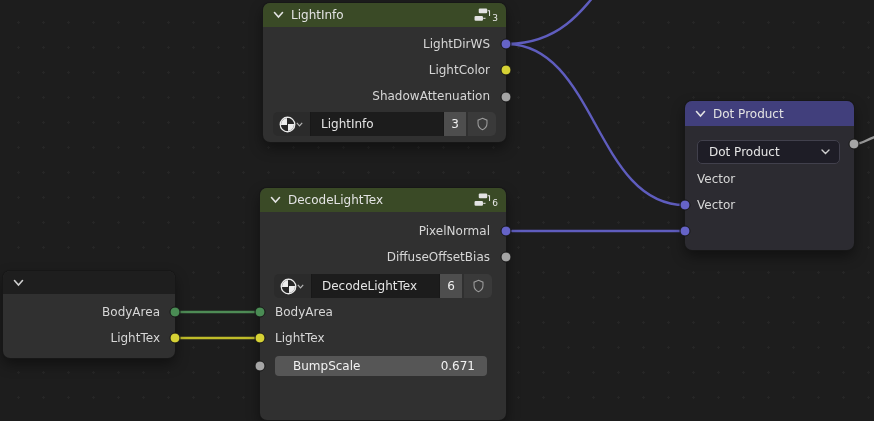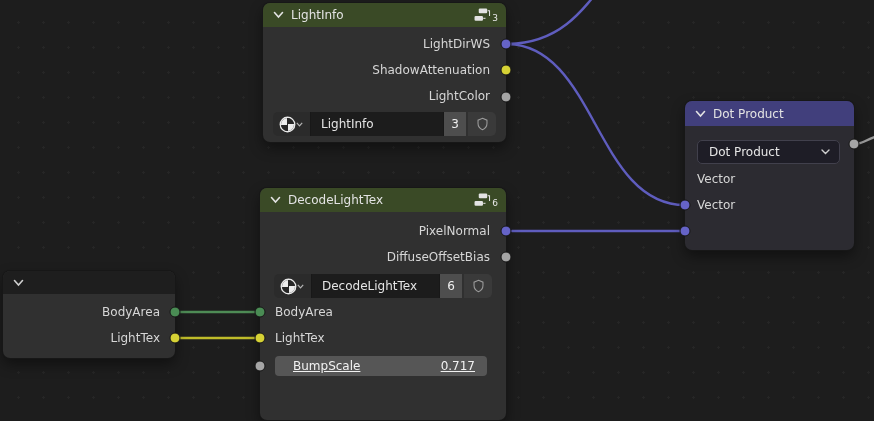--- a/index.html
+++ b/index.html
@@ -74,21 +74,21 @@
     align-items:center;justify-content:center;border-left:1px solid #181818;
   }
   .sel-shield{
     width:28px;background:#3a3a3a;border-radius:0 5px 5px 0;margin-left:2px;
     display:flex;align-items:center;justify-content:center;
   }
 
   .slider{
     height:20px;background:#565656;border-radius:4px;display:flex;
     align-items:center;justify-content:space-between;color:#f2f2f2;
-    padding:0 12px 0 18px;box-sizing:border-box;text-decoration:underline;
+    padding:0 12px 0 18px;box-sizing:border-box;
   }
 
   .dropdown{
     height:24px;background:#1e1d26;border:1px solid #41404c;border-radius:5px;
     display:flex;align-items:center;justify-content:space-between;
     padding:0 9px 0 11px;box-sizing:border-box;color:#e6e6e6;
   }
 </style>
 </head>
 <body>
@@ -118,24 +118,24 @@
           <path d="M9.8,11 h2.4" stroke="#e3e3e3" fill="none" stroke-width="1.1"></path>
         </svg>
         <span class="nt-count">3</span>
       </span>
     </div>
     <div style="padding-top:4px;">
       <div class="row out">
           <span>LightDirWS</span>
         </div>
       <div class="row out">
+          <span>LightColor</span>
+        </div>
+      <div class="row out">
           <span>ShadowAttenuation</span>
-        </div>
-      <div class="row out">
-          <span>LightColor</span>
         </div>
       <div class="selector" style="margin:3px 10px 0 10px;">
         <div class="sel-browse">
           <span class="sphere"></span>
           <svg width="7" height="5" viewBox="0 0 7 5">
             <polyline points="0.8,0.8 3.5,3.8 6.2,0.8" fill="none" stroke="#b5b5b5" stroke-width="1.2"></polyline>
           </svg>
         </div>
         <div class="sel-name">LightInfo</div>
         <div class="sel-count">3</div>
@@ -192,21 +192,21 @@
       <div style="margin-top:1px;">
         <div class="row in">
             <span>BodyArea</span>
           </div>
         <div class="row in">
             <span>LightTex</span>
           </div>
       </div>
       <div class="slider" style="margin:5px 19px 0 15px;">
         <span>BumpScale</span>
-        <span>0.717</span>
+        <span>0.671</span>
       </div>
     </div>
     <span class="socket s-vec" style="left:246px;top:43px;"></span>
     <span class="socket s-gry" style="left:246px;top:69px;"></span>
     <span class="socket s-grn" style="left:0px;top:124px;"></span>
     <span class="socket s-col" style="left:0px;top:150px;"></span>
     <span class="socket s-gry" style="left:0px;top:178px;"></span>
   </div>
 
   <div class="node" style="left:3px;top:271px;width:172px;height:87px;">

